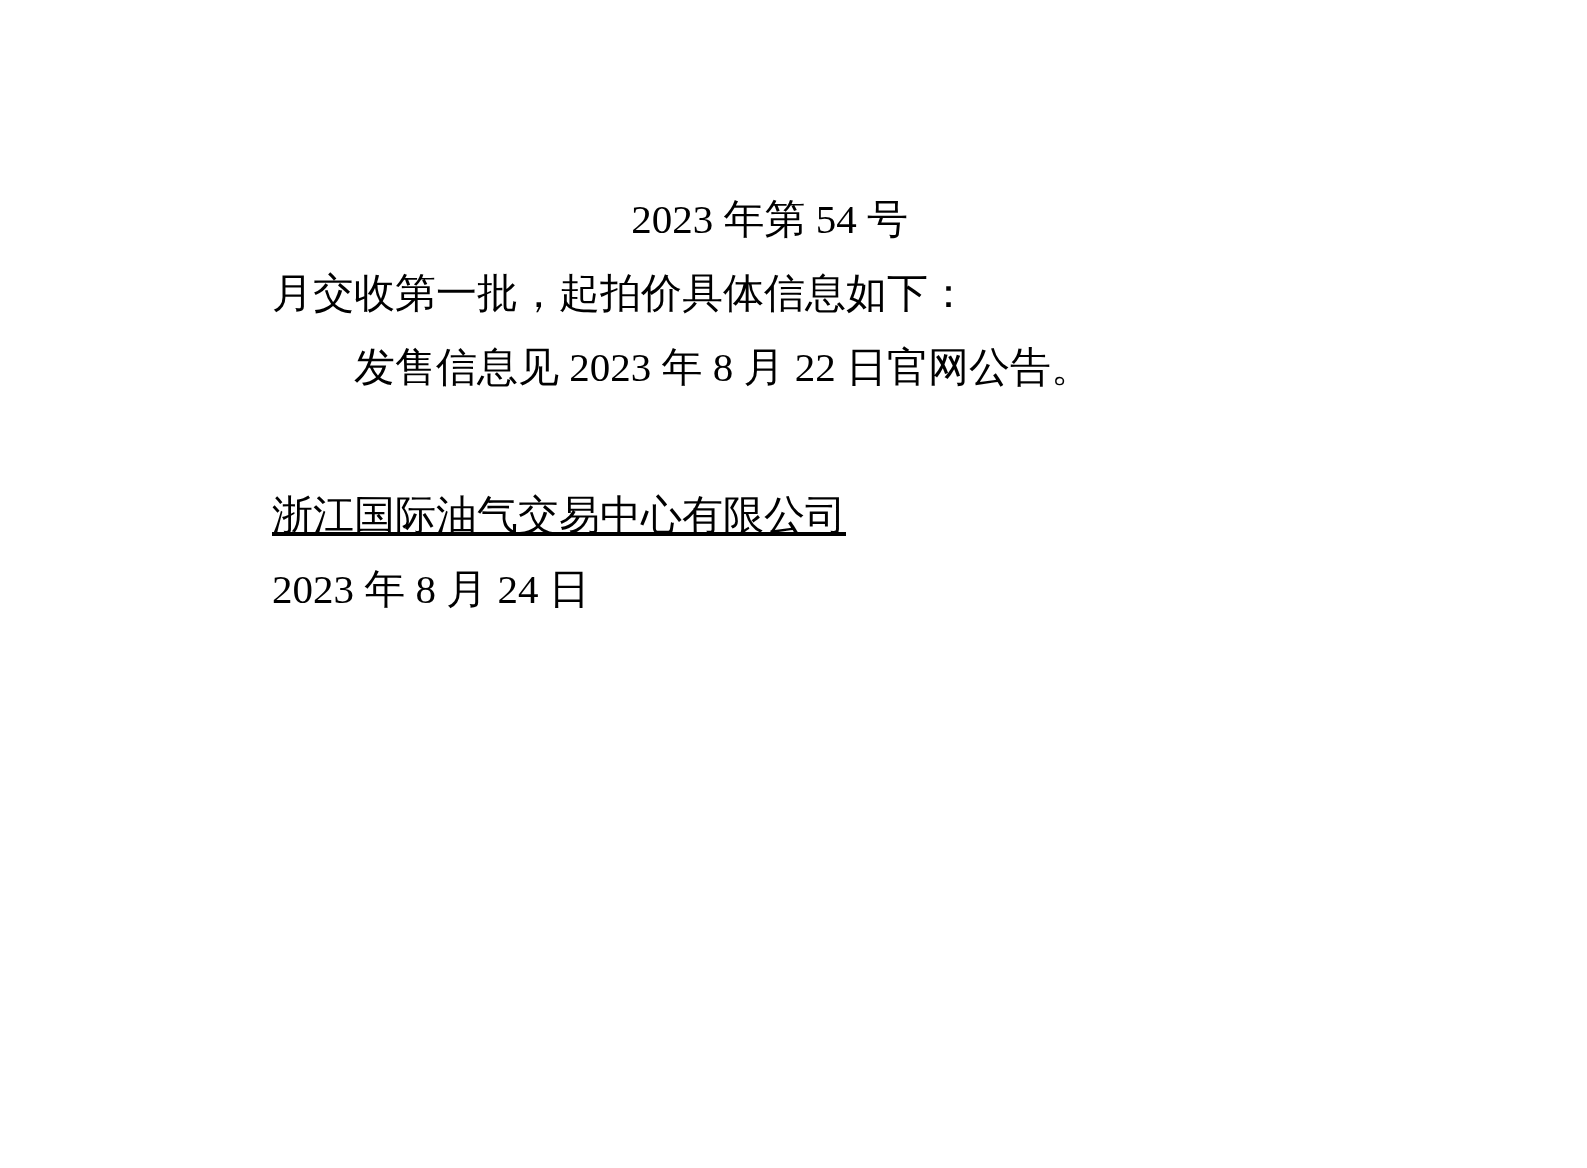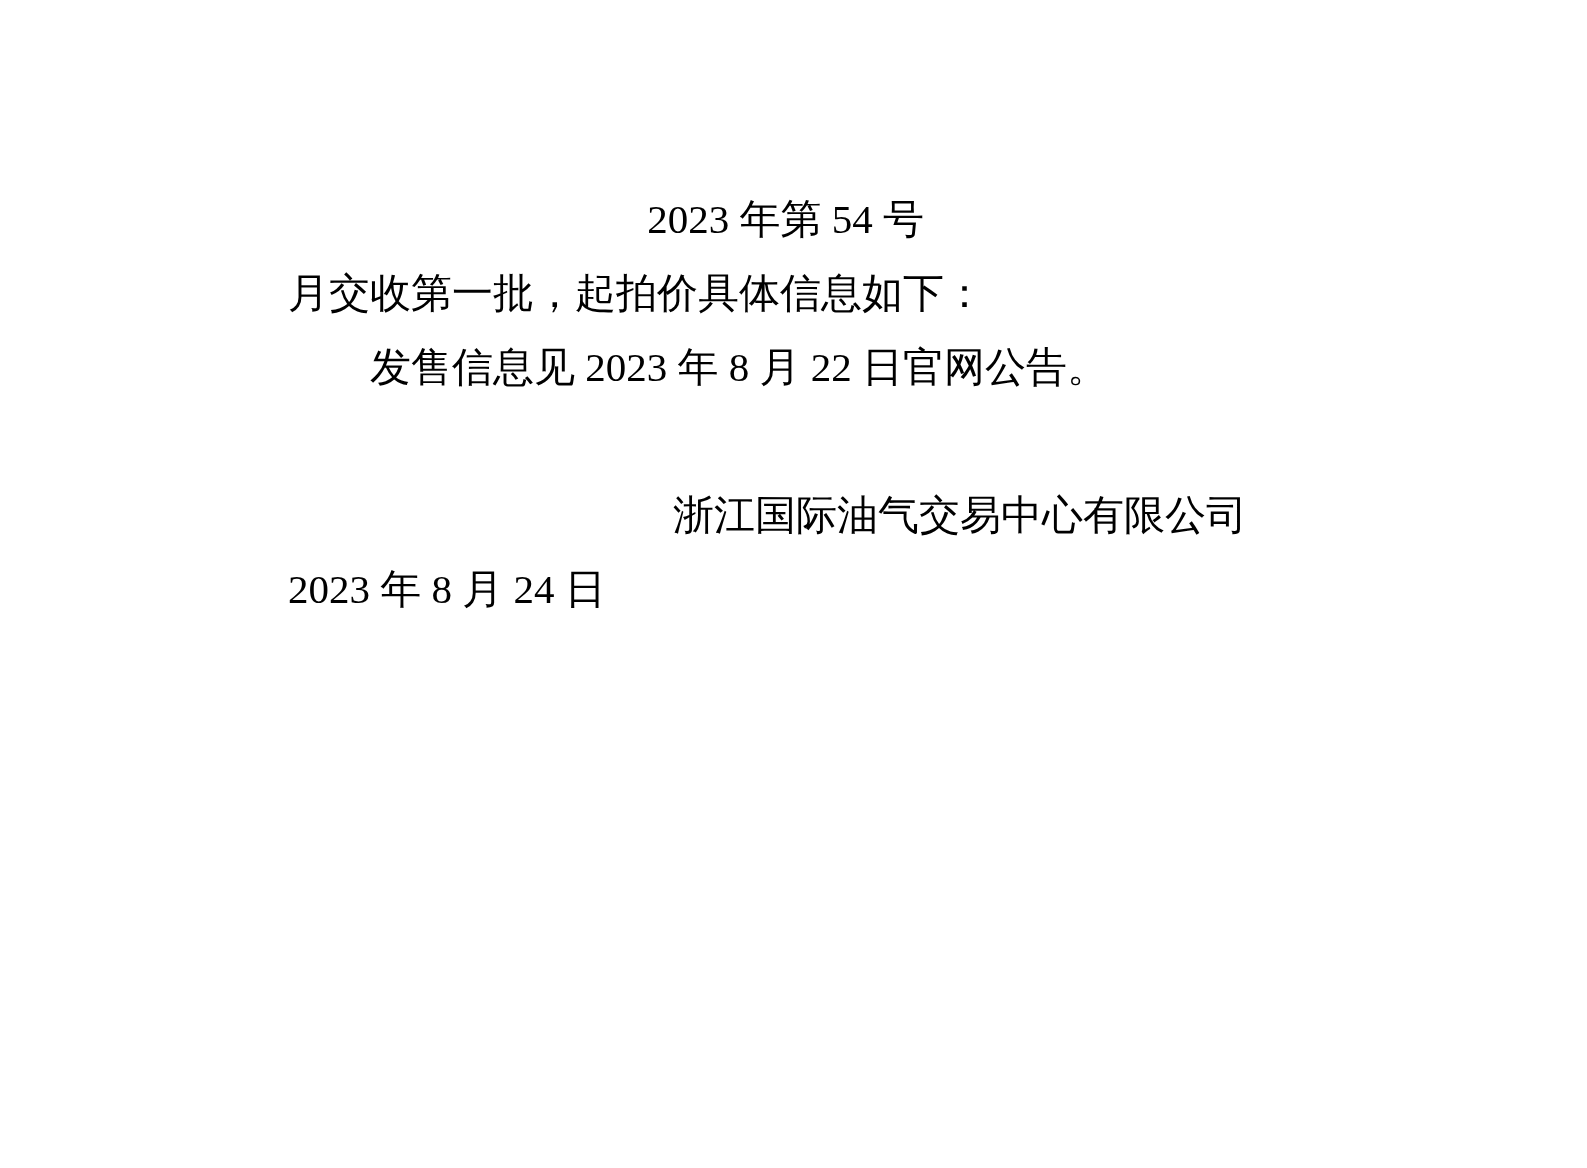--- a/index.html
+++ b/index.html
@@ -11,41 +11,42 @@
     width: 1587px;
     height: 1168px;
     background: #ffffff;
     color: #000000;
     font-family: "Liberation Serif", "DejaVu Serif", serif;
     overflow: hidden;
   }
   .doc {
     position: absolute;
     top: 182px;
-    left: 288px;
+    left: 272px;
     width: 995px;
     font-size: 41px;
     line-height: 74px;
   }
   .line {
     height: 74px;
     white-space: nowrap;
   }
   .title {
     text-align: center;
   }
   .indent {
     padding-left: 82px; 
   }
   .blank {
     height: 74px;
   }
   .sig-company {
-    text-align: right;
+    text-align: left;
     padding-right: 36px;
+    text-decoration: underline;
   }
   .sig-date {
     text-align: left;
     padding-right: 140px;
   }
 </style>
 </head>
 <body>
 
 <div class="doc">

